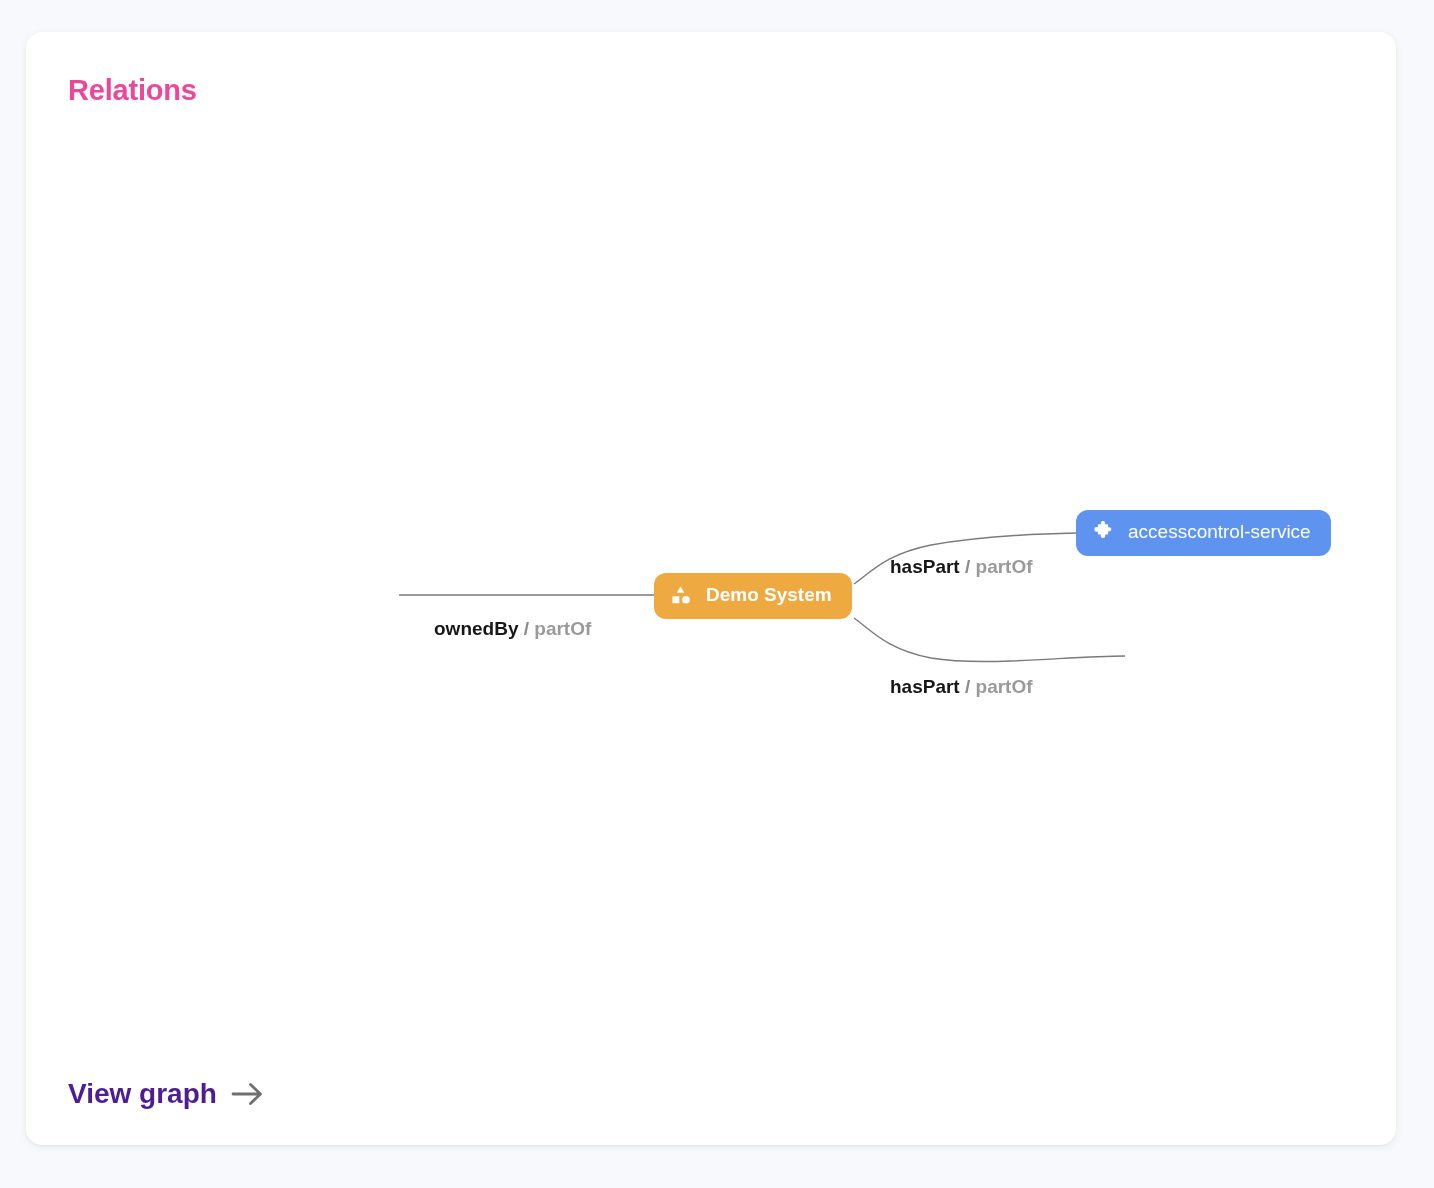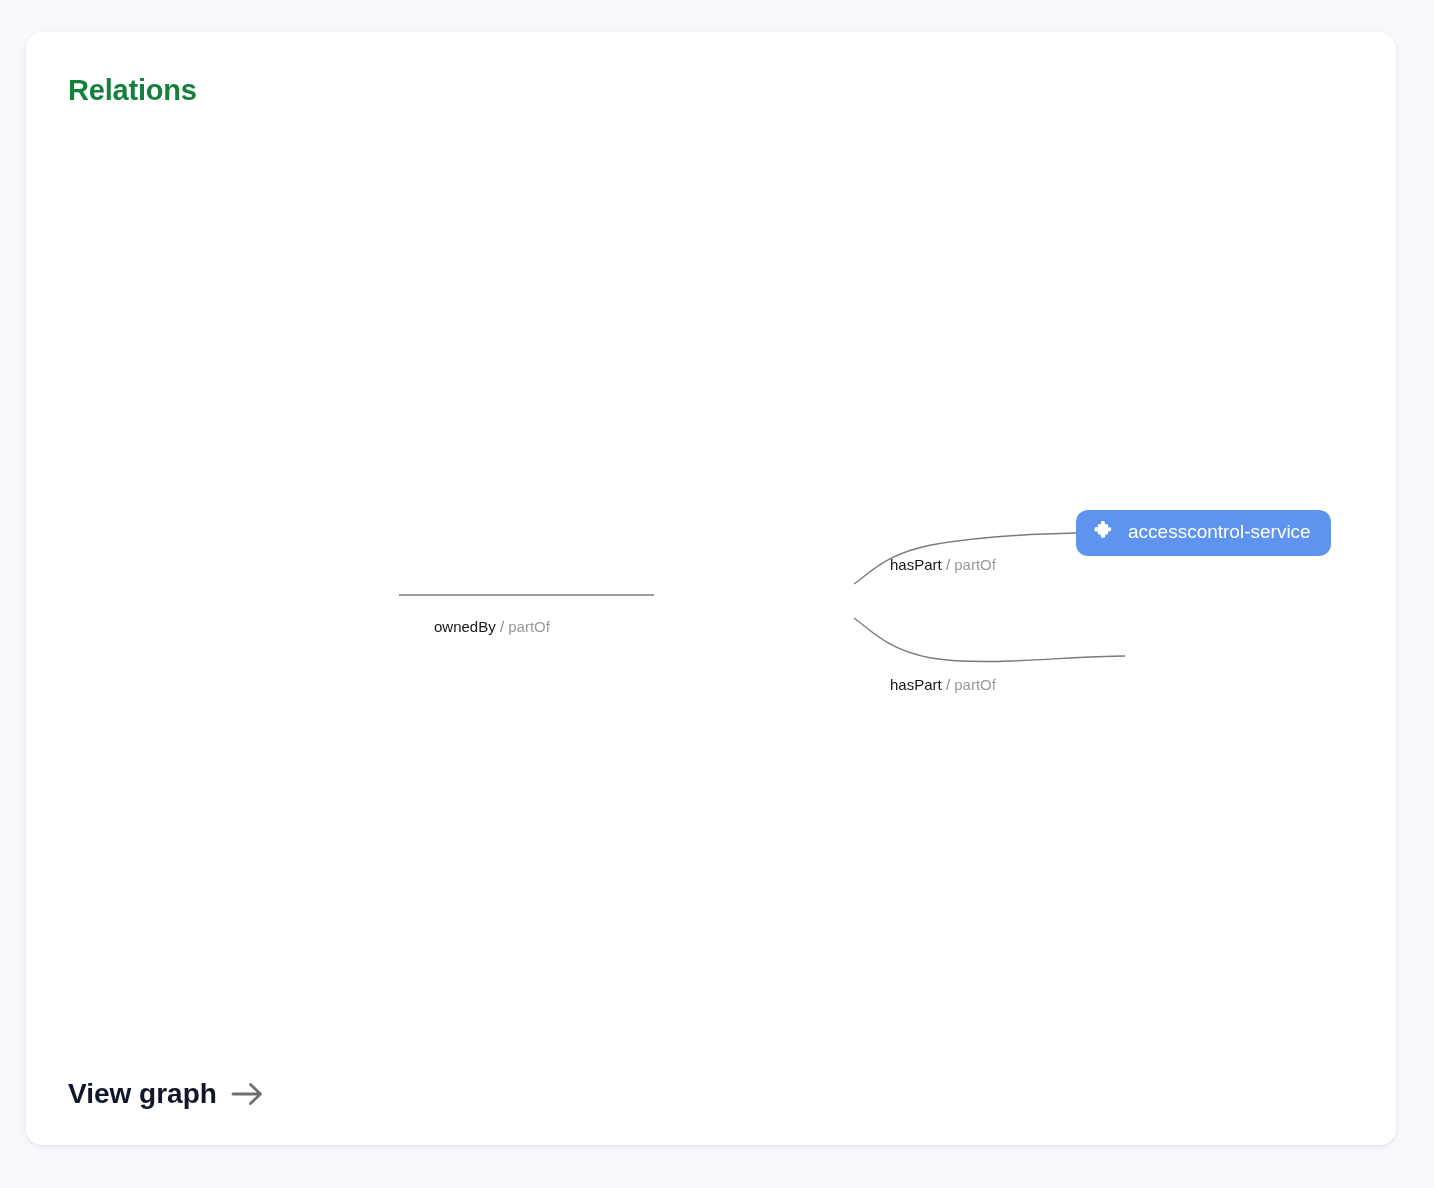--- a/index.html
+++ b/index.html
@@ -27,21 +27,21 @@
                 0 1px 3px rgba(16, 24, 40, 0.05);
     overflow: hidden;
   }
 
   #page-title {
     position: absolute;
     left: 42px;
     top: 42px;
     font-size: 29px;
     font-weight: bold;
-    color: #15803d;
+    color: #ec4899;
     letter-spacing: -0.2px;
   }
 
   
   #graph-canvas {
     position: absolute;
     left: 0;
     top: 0;
     width: 1370px;
     height: 1113px;
@@ -81,41 +81,42 @@
   .node-orange .node-label { font-weight: bold; }
 
   #node-user        { left: 47px;  top: 540px; }
   #node-system      { left: 628px; top: 541px; }
   #node-component   { left: 1050px; top: 478px; }
   #node-resource    { left: 1099px; top: 601px; }
 
   
   .edge-label {
     position: absolute;
-    font-size: 15px;
+    font-size: 19px;
     line-height: 1;
     white-space: nowrap;
+    font-weight: bold;
   }
   .edge-label .rel-fwd { color: #171717; }
   .edge-label .rel-sep { color: #8b8b8b; }
   .edge-label .rel-rev { color: #9a9a9a; }
 
   #edge-label-owner    { left: 408px; top: 587px; }
   #edge-label-haspart-1 { left: 864px; top: 525px; }
   #edge-label-haspart-2 { left: 864px; top: 645px; }
 
   
   #view-graph-link {
     position: absolute;
     left: 42px;
     top: 1046px;
     display: flex;
     align-items: center;
     gap: 14px;
-    color: #0f172a;
+    color: #4c1d95;
     font-size: 28px;
     font-weight: bold;
     cursor: pointer;
     user-select: none;
   }
   #view-graph-link .arrow-icon {
     display: block;
     width: 34px;
     height: 26px;
   }
@@ -132,20 +133,28 @@
     <svg id="edge-layer" viewBox="0 0 1370 1113" width="1370" height="1113" xmlns="http://www.w3.org/2000/svg">
 
       <path d="M 373 563 L 628 563" fill="none" stroke="#7a7a7a" stroke-width="1.4"></path>
 
       <path d="M 828 552 C 845 540, 860 522, 905 513 C 945 506, 1000 502, 1050 501" fill="none" stroke="#7a7a7a" stroke-width="1.4"></path>
 
       <path d="M 828 586 C 845 598, 860 617, 905 626 C 960 635, 1040 624, 1099 624" fill="none" stroke="#7a7a7a" stroke-width="1.4"></path>
     </svg>
 
 
+    <div class="graph-node node-orange" id="node-system">
+      <svg class="node-icon" viewBox="0 0 24 24" xmlns="http://www.w3.org/2000/svg">
+        <path d="M11.5 2.6 L15.6 9.6 L7.4 9.6 Z" fill="#ffffff"></path>
+        <rect x="2.6" y="13.4" width="7.6" height="7.6" rx="0.6" fill="#ffffff"></rect>
+        <circle cx="17.4" cy="17.2" r="4.2" fill="#ffffff"></circle>
+      </svg>
+      <span class="node-label">Demo System</span>
+    </div>
 
     <div class="graph-node node-blue" id="node-component">
       <svg class="node-icon" viewBox="0 0 24 24" xmlns="http://www.w3.org/2000/svg">
         <path d="M9.6 2.2a2.3 2.3 0 0 1 4.6 0c0 .5-.15.9-.35 1.25h2.6c.6 0 1.1.5 1.1 1.1v2.6c.35-.2.75-.35 1.25-.35a2.3 2.3 0 0 1 0 4.6c-.5 0-.9-.15-1.25-.35v2.6c0 .6-.5 1.1-1.1 1.1h-2.3c.25.4.4.85.4 1.35a2.55 2.55 0 0 1-5.1 0c0-.5.15-.95.4-1.35h-2.3c-.6 0-1.1-.5-1.1-1.1v-2.3c-.4.25-.85.4-1.35.4a2.55 2.55 0 0 1 0-5.1c.5 0 .95.15 1.35.4v-2.3c0-.6.5-1.1 1.1-1.1h2.6c-.2-.35-.35-.75-.35-1.25z" fill="#ffffff"></path>
       </svg>
       <span class="node-label">accesscontrol-service</span>
     </div>
 
 
     <div class="edge-label" id="edge-label-owner">

